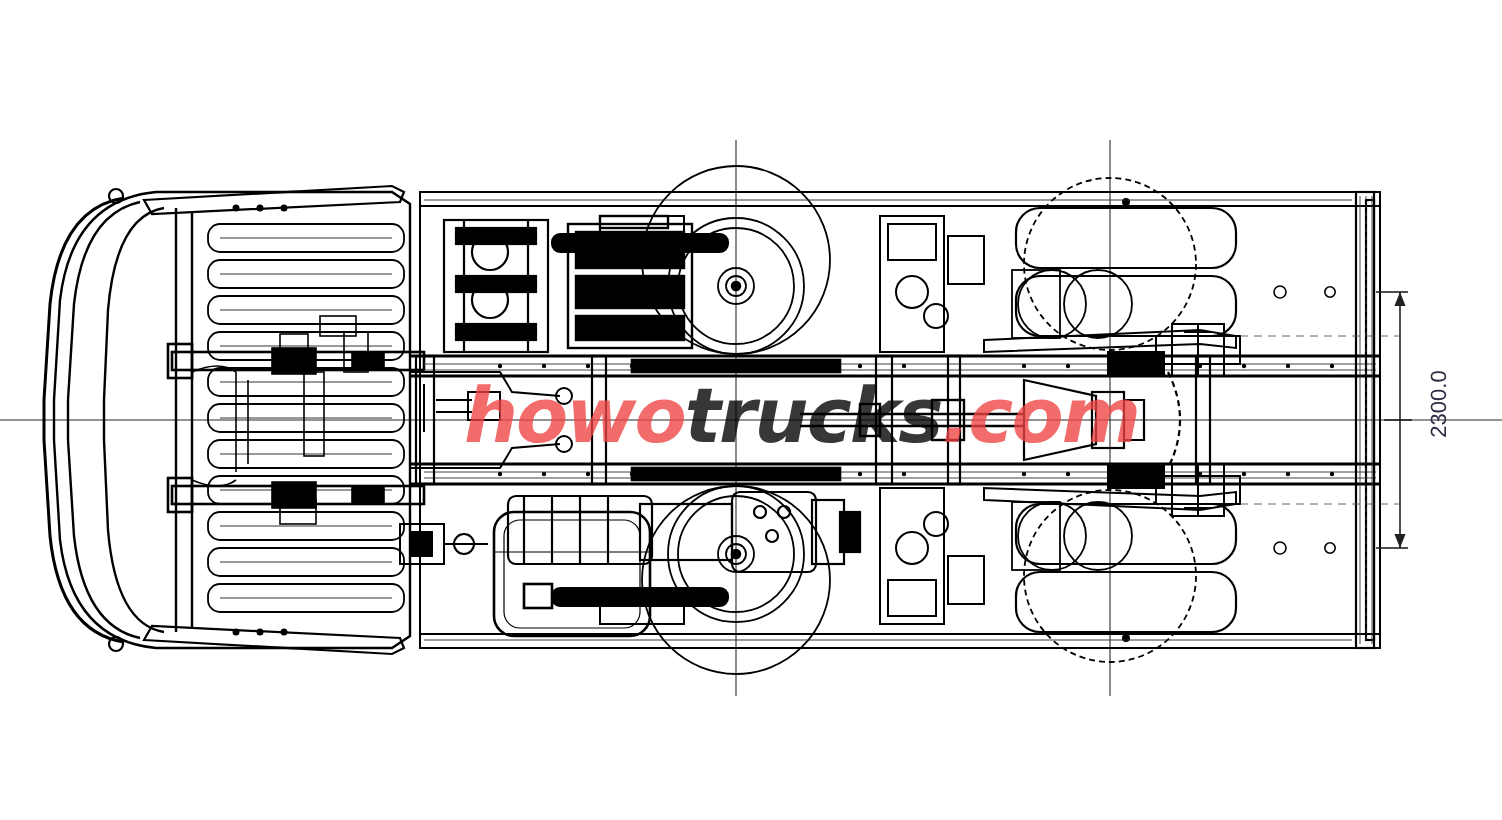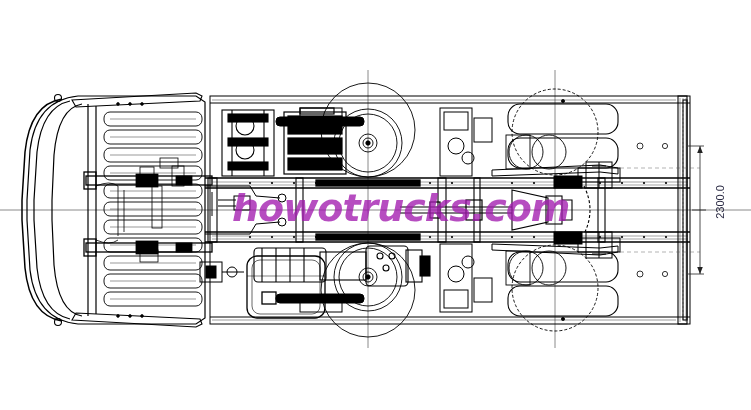--- a/index.html
+++ b/index.html
@@ -12,22 +12,22 @@
   #stage{position:absolute;left:0;top:0;width:751px;height:410px;background:#ffffff;}
   #drawing{position:absolute;left:0;top:0;width:751px;height:410px;}
   .wm{position:absolute;pointer-events:none;}
   #wm-main{
     left:232px;top:186px;
     font-size:38px;font-weight:bold;font-style:italic;
     letter-spacing:-1px;white-space:nowrap;
     font-family:"DejaVu Sans", sans-serif;
     opacity:0.78;
   }
-  #wm-main .red{color:#a21caf;}
-  #wm-main .dark{color:#a21caf;}
+  #wm-main .red{color:#ef4444;}
+  #wm-main .dark{color:#000000;}
   #wm-phone{
     left:316px;top:222px;
     font-size:13px;font-weight:bold;font-style:italic;
     color:#e02020;white-space:nowrap;opacity:0.80;
     font-family:"DejaVu Sans", sans-serif;
   }
   #dim-label{
     position:absolute;left:703px;top:196px;
     font-size:11px;color:#2b2b44;
     font-family:"Liberation Sans", sans-serif;

